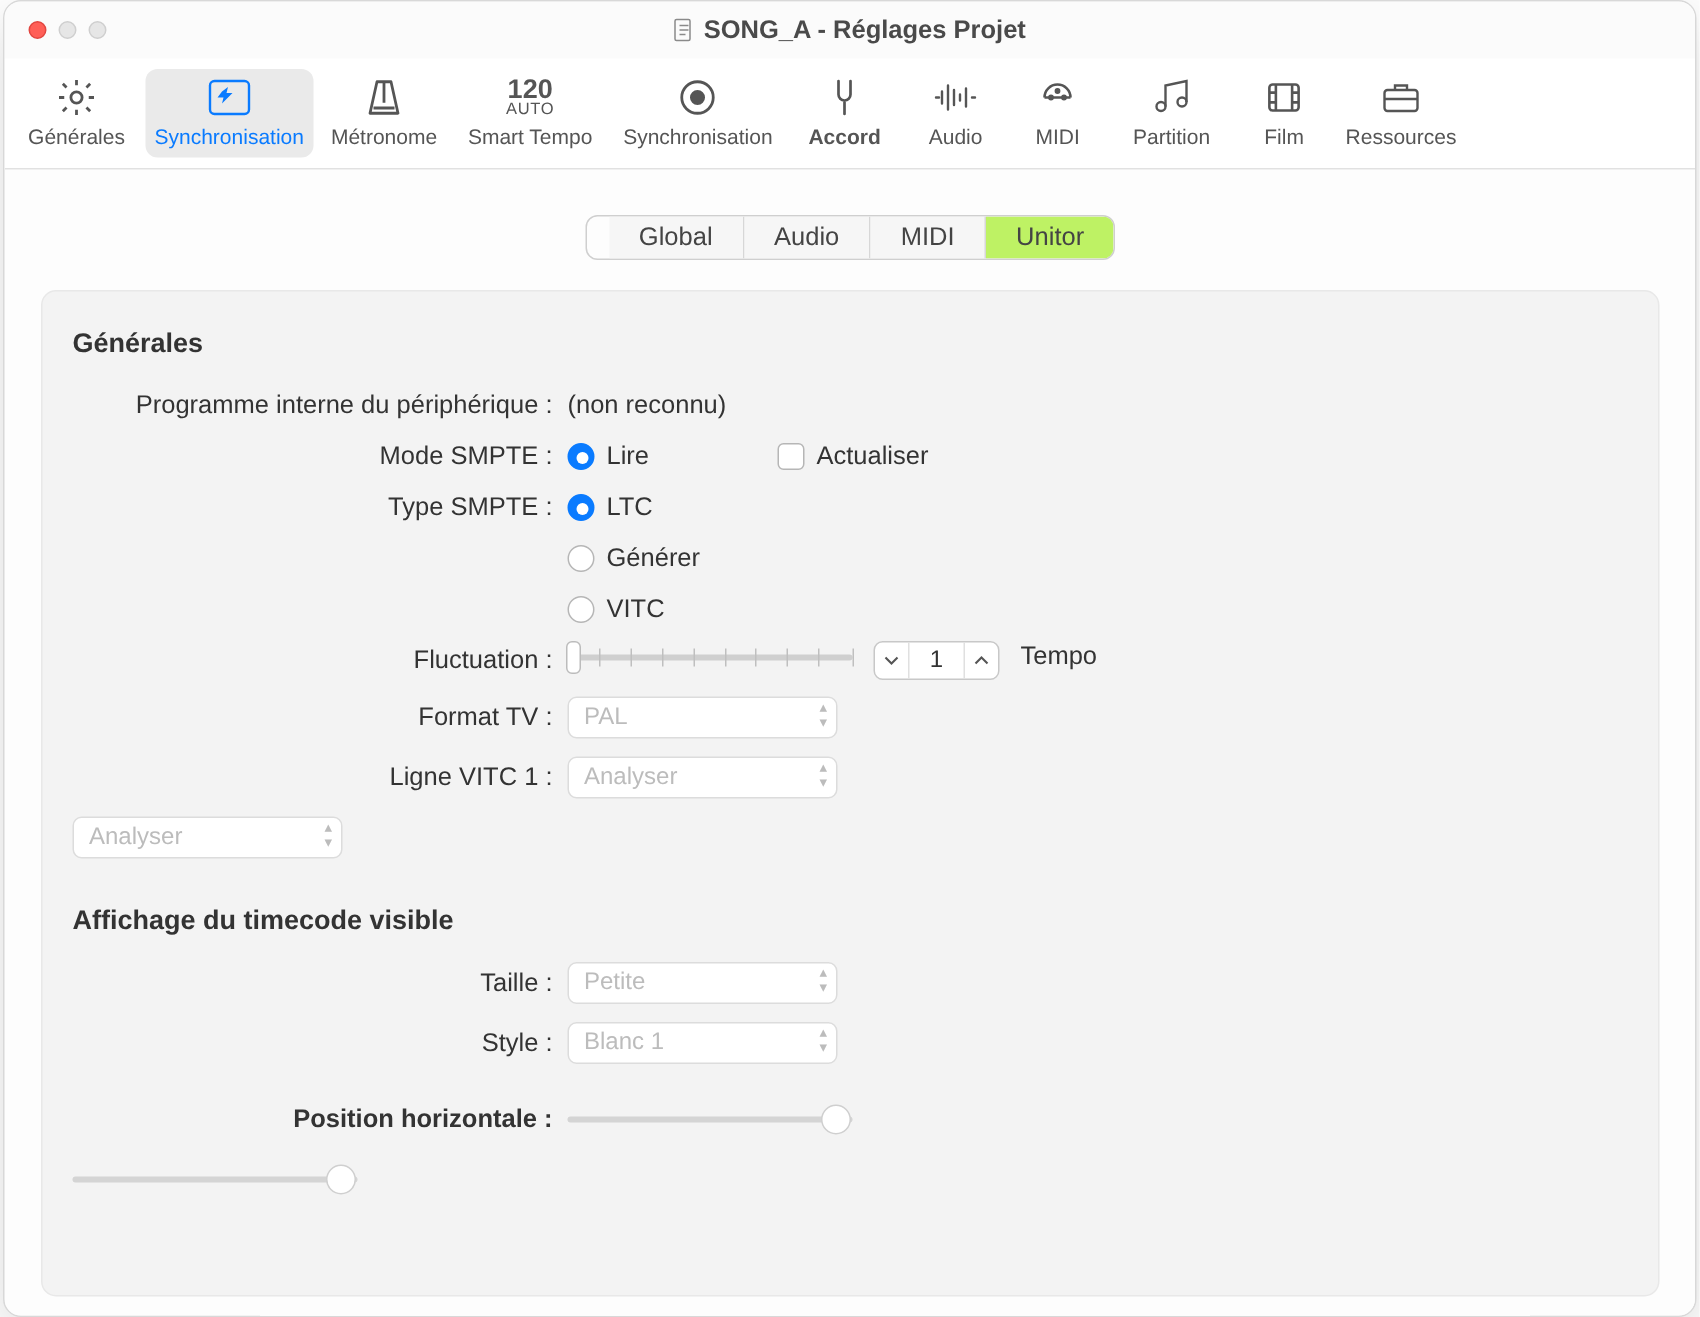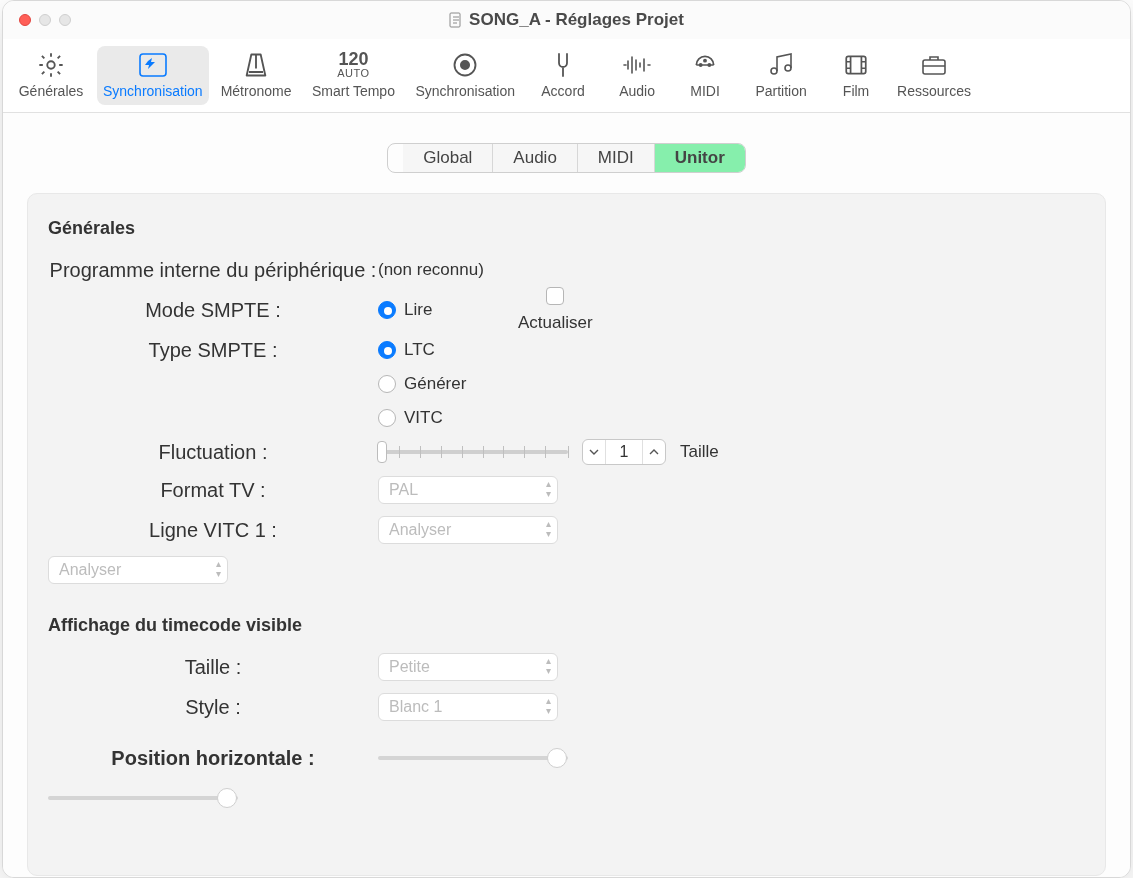--- a/index.html
+++ b/index.html
@@ -93,62 +93,63 @@
   .seg-wrap { text-align: center; }
   .seg-item {
     padding: 4px 20px;
     font-size: 17px;
     color: #444;
     background: #f6f6f6;
     border-right: 1px solid #d7d7d7;
     cursor: default;
   }
   .seg-item:last-child { border-right: 0; }
-  .seg-item.active { background: #86efac; font-weight: 700; }
+  .seg-item.active { background: #bef264; font-weight: 400; }
   .panel {
     background: #f3f3f3;
     border: 1px solid #e8e8e8;
     border-radius: 10px;
     padding: 18px 20px 60px;
   }
   h3.section { font-size: 18px; font-weight: 700; color: #333; margin: 6px 0 14px; }
   .row {
     display: flex;
     align-items: center;
     min-height: 34px;
   }
   .row .lbl {
     width: 330px;
-    text-align: center;
+    text-align: right;
+    padding-right: 10px;
     color: #333;
-    font-size: 20px;
+    font-size: 17px;
   }
   .row .ctrl {
     display: flex;
-    align-items: center;
+    align-items: flex-start;
     gap: 14px;
     font-size: 17px;
   }
   .radio {
     display: inline-flex;
     align-items: center;
     gap: 8px;
     min-width: 100px;
   }
   .radio .dot {
     width: 18px; height: 18px; border-radius: 50%;
     border: 1px solid #b6b6b6; background: #fff; position: relative; flex-shrink: 0;
   }
   .radio.checked .dot { background: #0a7bff; border-color: #0a7bff; }
   .radio.checked .dot::after {
     content: ""; position: absolute; top: 5px; left: 5px;
     width: 8px; height: 8px; background: #fff; border-radius: 50%;
   }
   .check {
-    display: inline-flex; align-items: center; gap: 8px; flex-direction: column;
+    display: inline-flex; align-items: center; gap: 8px;
   }
   .check .box {
     width: 18px; height: 18px; border-radius: 4px; border: 1px solid #b6b6b6; background: #fff; flex-shrink: 0;
   }
   .slider-track {
     width: 190px; height: 22px; position: relative;
   }
   .slider-track .rail {
     position: absolute; top: 50%; left: 0; right: 0; height: 4px;
     background: #cfcfcf; border-radius: 2px; transform: translateY(-50%);
@@ -267,21 +268,21 @@
     <div class="tb-item">
       <div class="icon">
         <svg width="28" height="28" viewBox="0 0 24 24" fill="none" stroke="#555" stroke-width="1.6">
           <circle cx="12" cy="12" r="9"></circle>
             <circle cx="12" cy="12" r="3.5" fill="#555"></circle>
         </svg>
       </div>
       <div class="label">Synchronisation</div>
     </div>
 
-    <div class="tb-item" style="min-width:72px;">
+    <div class="tb-item" style="min-width:72px;font-weight:bold;">
       <div class="icon">
         <svg width="22" height="28" viewBox="0 0 22 28" fill="none" stroke="#555" stroke-width="1.8" stroke-linecap="round">
           <path d="M7 3v9a4 4 0 008 0V3M11 16v9"></path>
         </svg>
       </div>
       <div class="label">Accord</div>
     </div>
 
     <div class="tb-item" style="min-width:64px;">
       <div class="icon">
@@ -422,21 +423,21 @@
                   <path d="M1 3l4 4 4-4" fill="none" stroke="#555" stroke-width="1.4"></path>
                 </svg>
             </div>
             <div class="val">1</div>
             <div class="arrow">
               <svg width="10" height="10" viewBox="0 0 10 10">
                   <path d="M1 7l4-4 4 4" fill="none" stroke="#555" stroke-width="1.4"></path>
                 </svg>
             </div>
           </div>
-          <span>Taille</span>
+          <span>Tempo</span>
         </div>
       </div>
 
       <div class="row" style="margin-top:4px;">
         <div class="lbl">Format TV :</div>
         <div class="ctrl">
           <div class="select">
             <span>PAL</span>
             <span class="arrows">▴<br>▾</span>
           </div>

